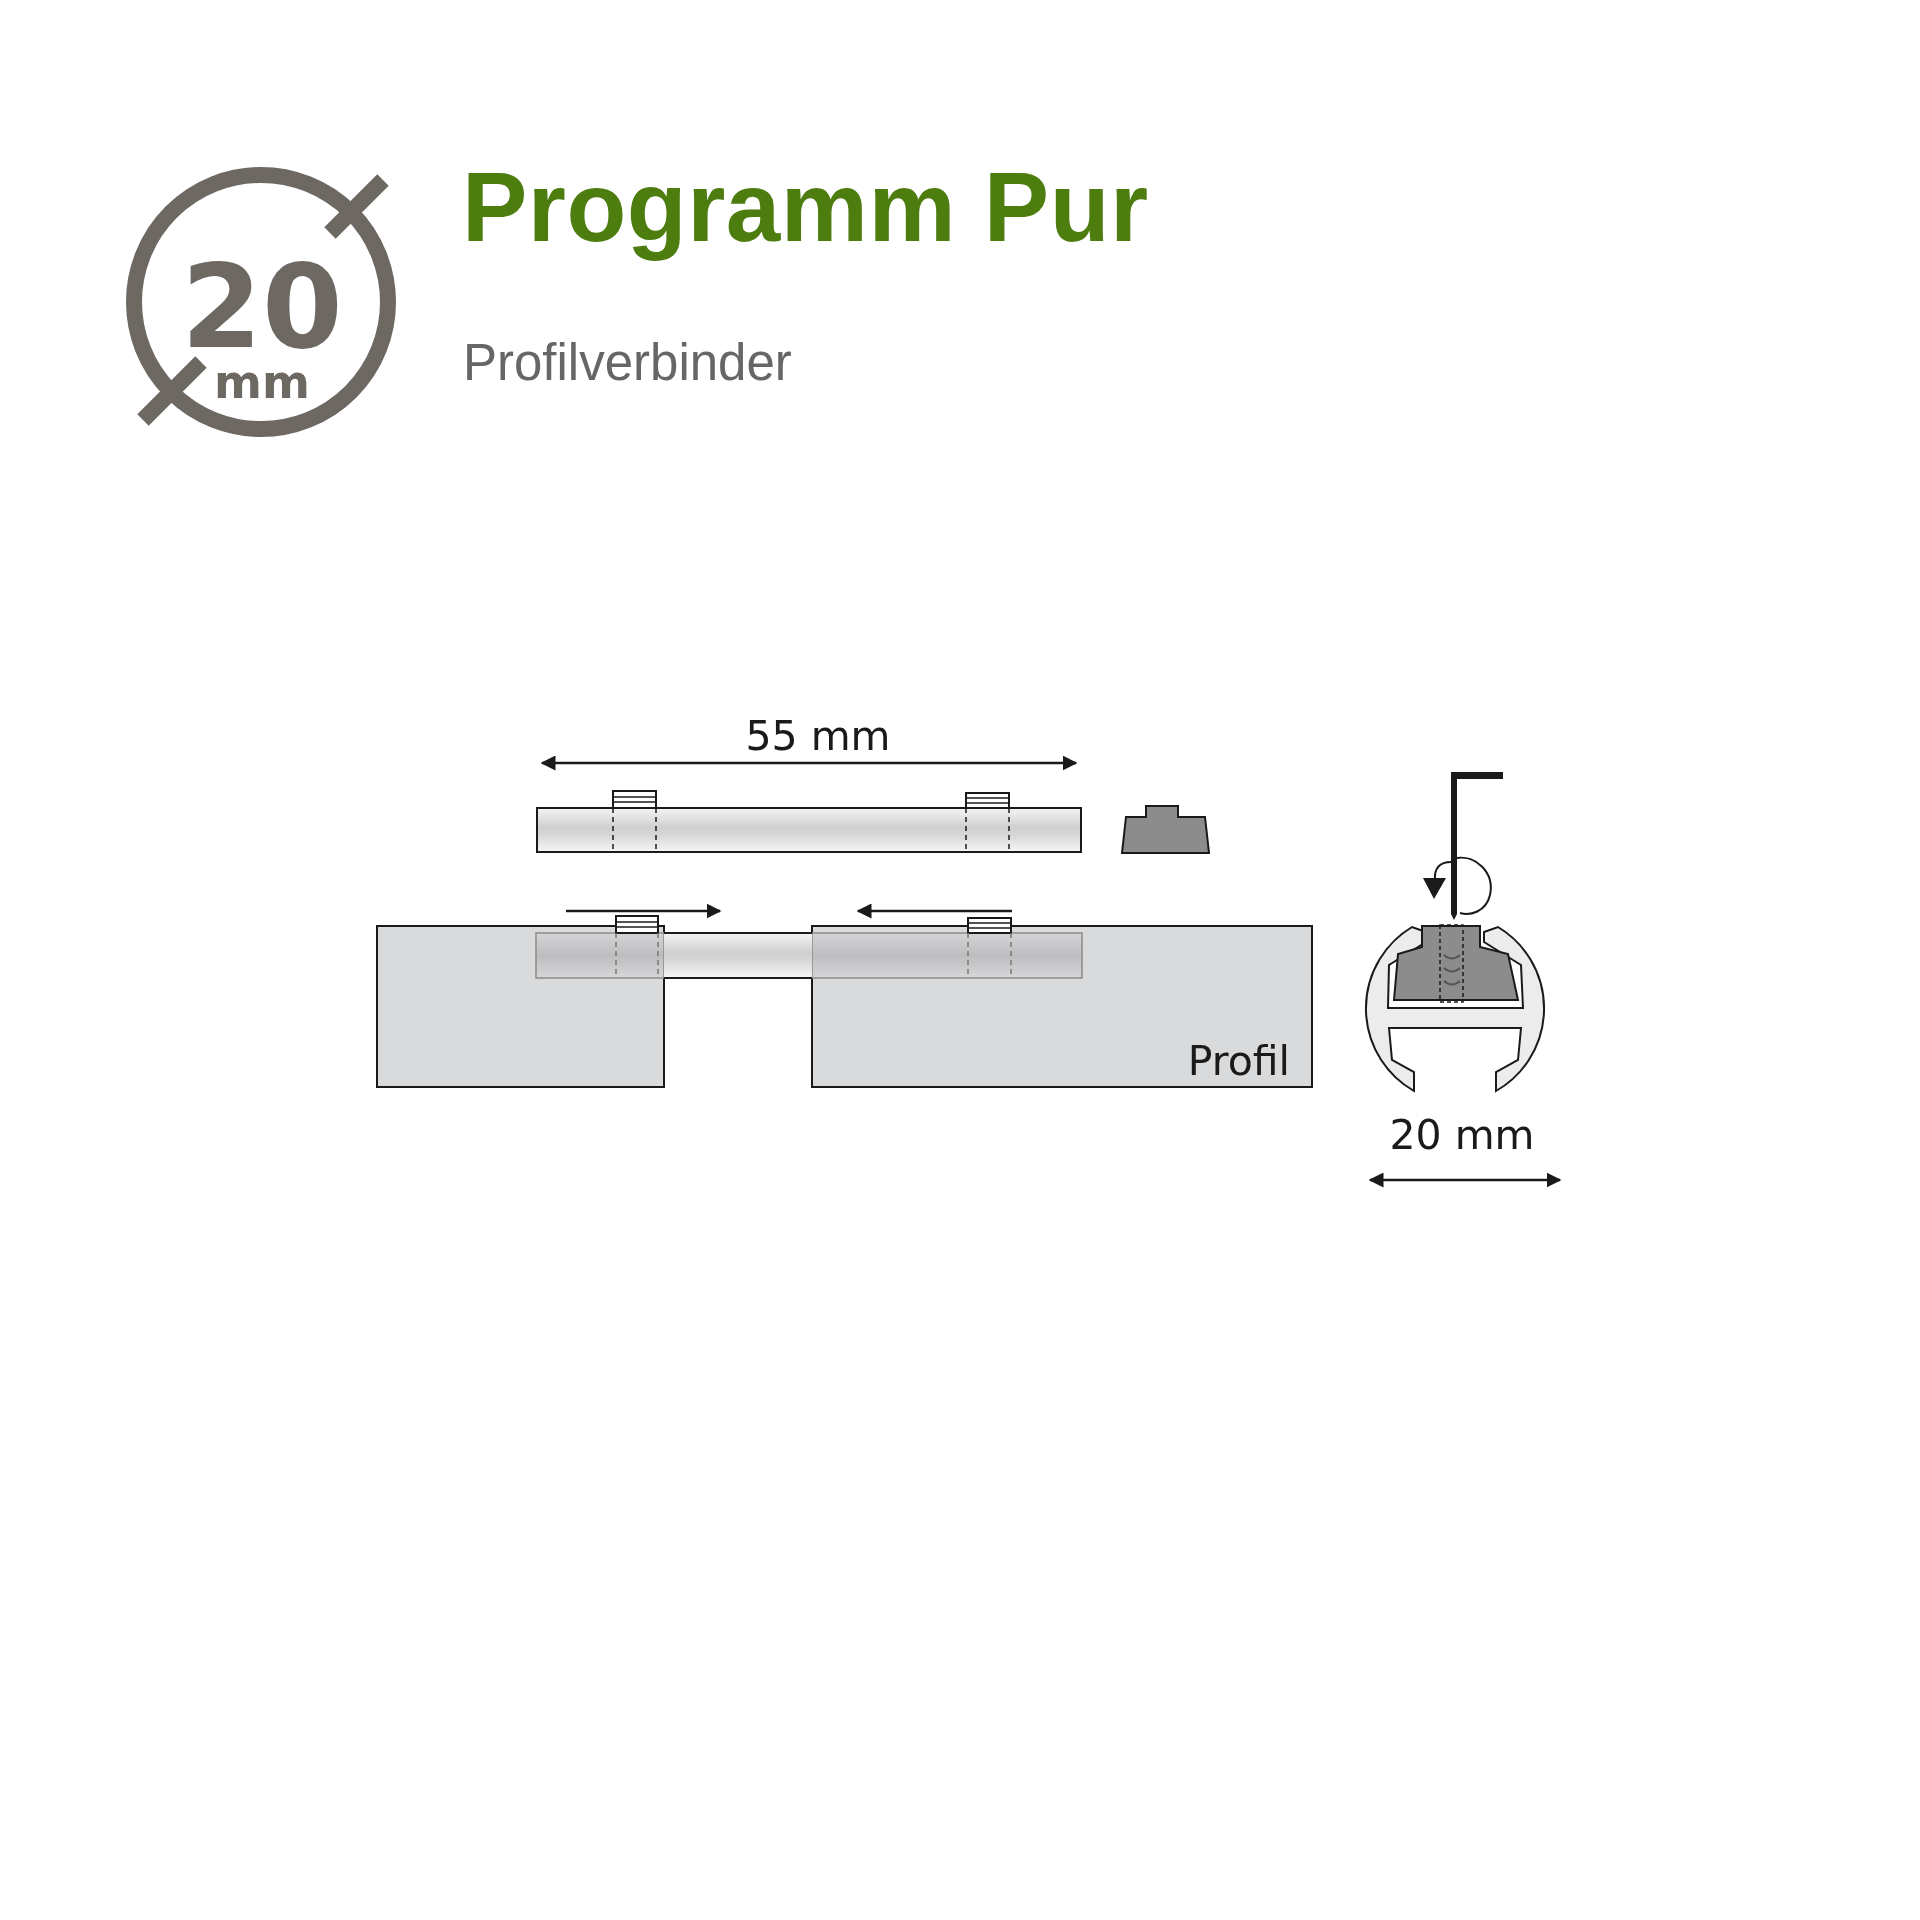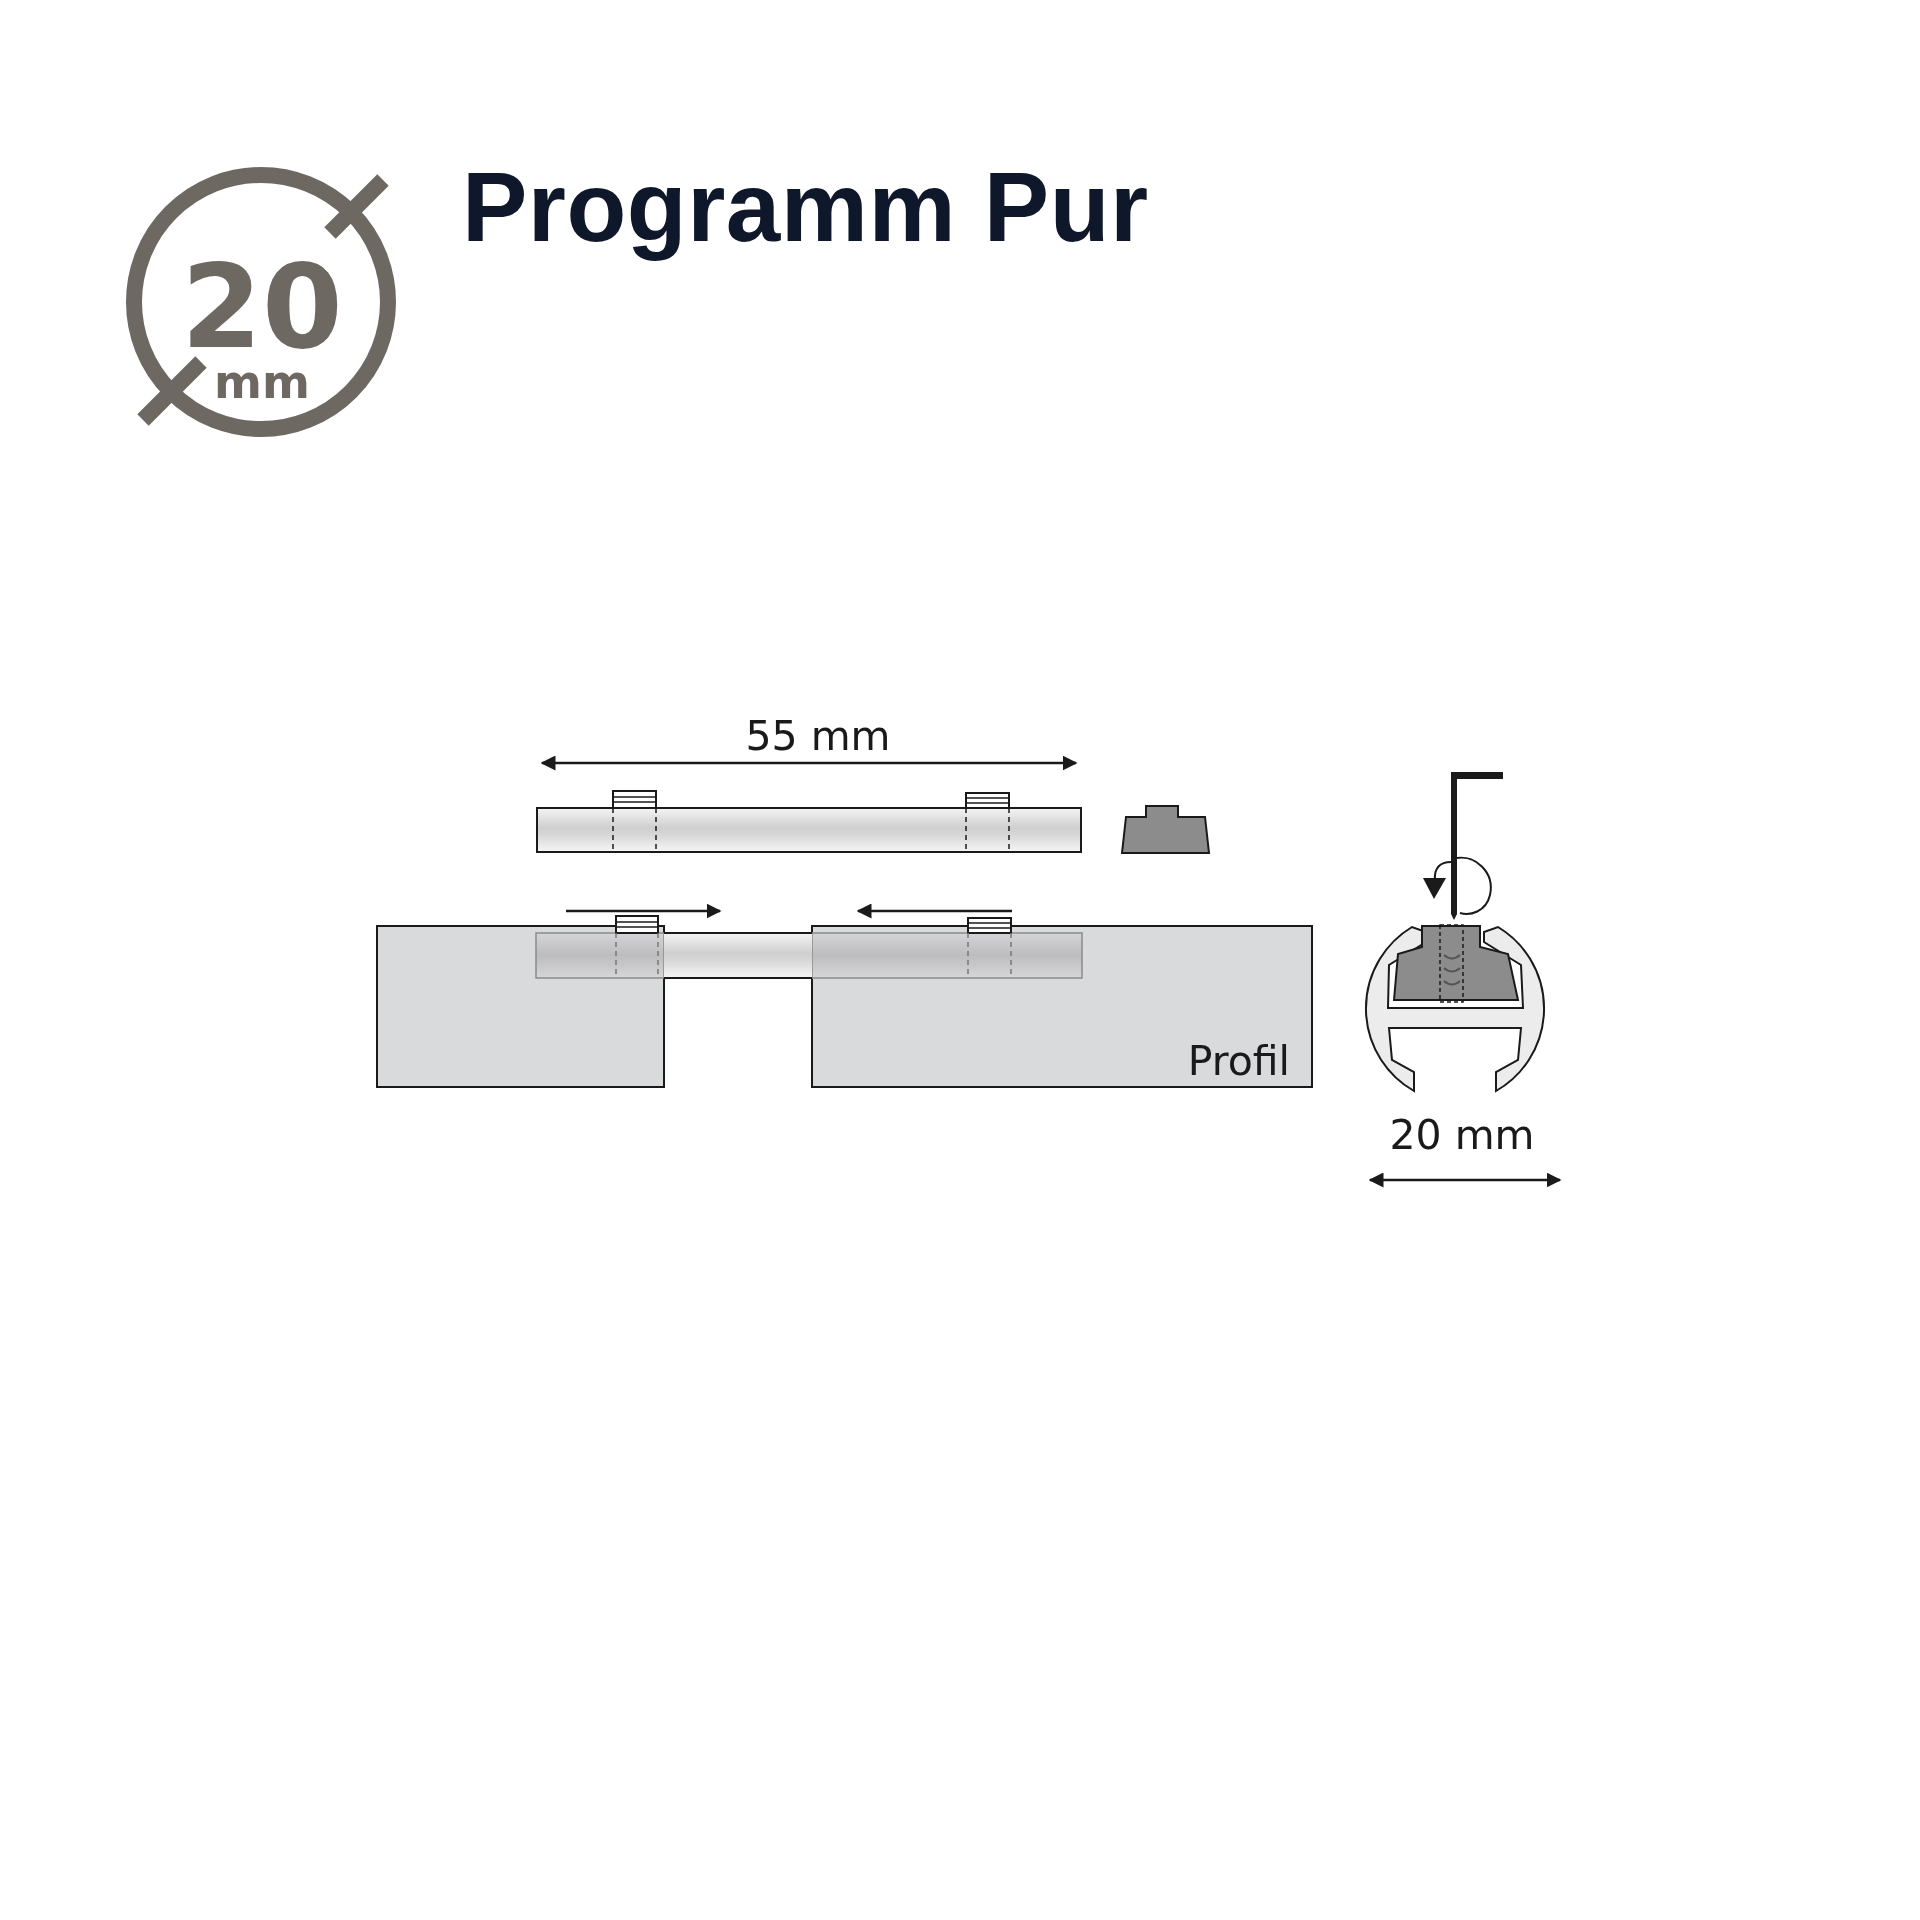--- a/index.html
+++ b/index.html
@@ -1,21 +1,21 @@
 <!DOCTYPE html>
 <html><head>
 <meta charset="utf-8">
 <style>
   html, body { margin:0; padding:0; background:#ffffff; }
   body { width:1920px; height:1920px; position:relative; overflow:hidden; }
   .page { position:absolute; left:0; top:0; width:1920px; height:1612px; }
   .title {
     position:absolute; left:462px; top:158px; margin:0;
     font-family:"Liberation Sans", sans-serif; font-weight:bold;
-    font-size:98px; line-height:1; color:#0f172a; letter-spacing:0.5px;
+    font-size:98px; line-height:1; color:#4d7c0f; letter-spacing:0.5px;
   }
   .subtitle {
     position:absolute; left:463px; top:337px; margin:0;
     font-family:"Liberation Sans", sans-serif; font-weight:normal;
     font-size:51px; line-height:1; color:#666666;
   }
   svg { position:absolute; left:0; top:0; }
   .dimtext { font-family:"DejaVu Sans", sans-serif; font-size:41px; fill:#1a1a1a; }
   .logotext { font-family:"DejaVu Sans", sans-serif; font-weight:bold; fill:#6e6863; }
 </style>
@@ -133,13 +133,14 @@
       <path d="M1457,858 C1475,855 1495,872 1490,895 C1486,912 1470,916 1460,913" fill="none" stroke="#1a1a1a" stroke-width="2"></path>
       <path d="M1451,862 C1440,862 1434,868 1435,880" fill="none" stroke="#1a1a1a" stroke-width="2"></path>
       <path d="M1423,878 L1446,878 L1434,899 Z" fill="#1a1a1a"></path>
     </g>
 
     <text class="dimtext" x="1462" y="1149" text-anchor="middle">20 mm</text>
     <line x1="1370" y1="1180" x2="1560" y2="1180" stroke="#1a1a1a" stroke-width="2.5" marker-start="url(#arr)" marker-end="url(#arr)"></line>
   </svg>
 
   <h1 class="title">Programm Pur</h1>
+  <h2 class="subtitle">Profilverbinder</h2>
 </div>
 
 </body></html>

